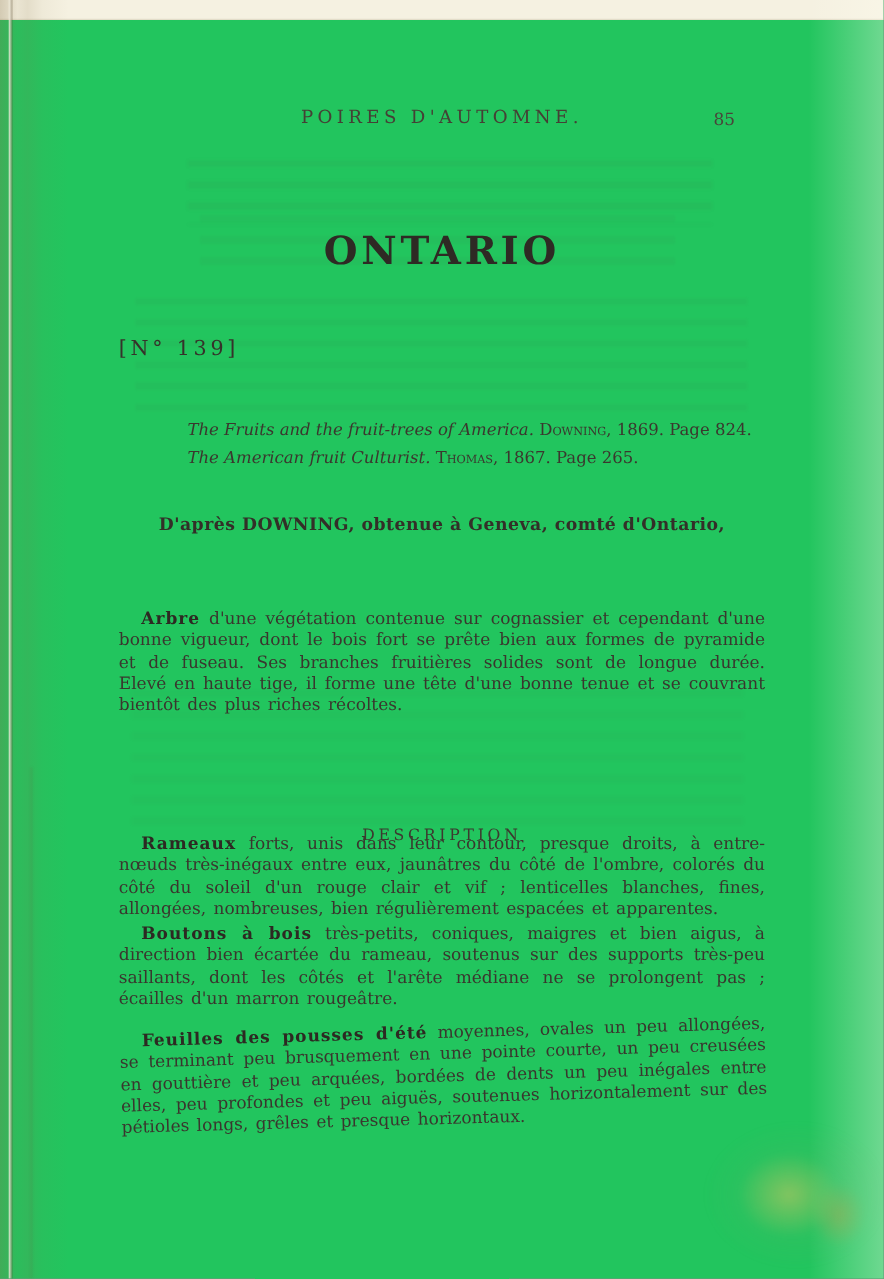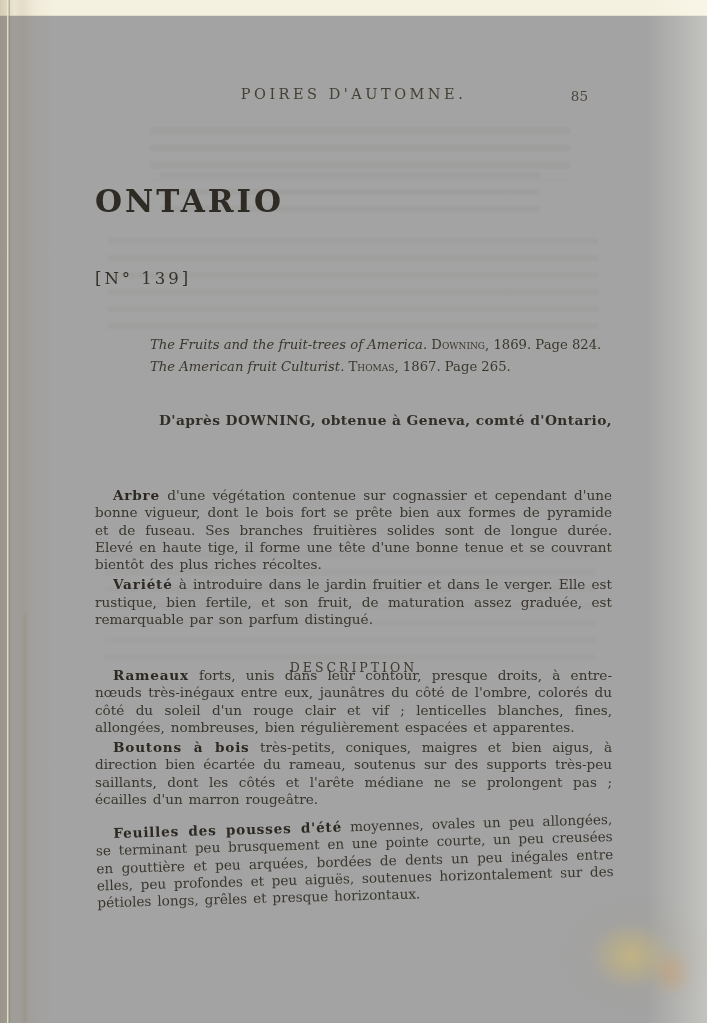--- a/index.html
+++ b/index.html
@@ -1,19 +1,19 @@
 <!DOCTYPE html>
 <html><head>
 <meta charset="utf-8">
 <style>
   html,body{margin:0;padding:0;background:#888;}
   .page{
     position:relative;
     width:707px;height:1023px;
-    background:#a3a3a3;
+    background:#22c55e;
     overflow:hidden;
     font-family:"DejaVu Serif", serif;
     color:#3a362e;
   }
   
   .top-edge{
     position:absolute;top:0;left:0;right:0;height:15px;
     background:#f5f1e1;
     border-bottom:1px solid rgba(150,135,95,0.18);
   }
@@ -68,32 +68,32 @@
 
   .header-row{top:86px;height:22px;}
   .running-title{
     text-align:center;font-size:14.5px;letter-spacing:3.5px;
     color:#45403506; color:#454035;
   }
   .page-number{
     position:absolute;right:24px;top:2px;font-size:13.5px;color:#4a443a;
   }
   .variety-title{
-    top:183px;
+    top:183px;text-align:center;
     font-size:31px;font-weight:700;letter-spacing:3px;color:#2e2a24;
   }
   .variety-number{
     top:269px;text-align:left;
     font-size:16.5px;letter-spacing:3px;color:#36322a;
   }
   .refs{top:334px;left:18px;width:499px;font-size:13.2px;line-height:21.5px;color:#3b372e;margin-left:37px;}
   .ref-work{font-style:italic;}
   .ref-author{font-variant:small-caps;font-style:normal;}
   .origin{
-    top:410px;text-align:right;font-weight:700;
+    top:410px;text-align:center;font-weight:700;
     font-size:13.8px;line-height:21px;letter-spacing:0.4px;color:#332f28;
   }
   .paras{font-size:13.6px;line-height:17.3px;text-align:justify;word-spacing:1.6px;color:#3a362e;}
   .paras p{margin:0;text-indent:18px;}
   .paras p + p{margin-top:3px;}
   .lead{font-weight:700;letter-spacing:0.8px;color:#2d2922;}
   .intro{top:487px;}
   .section-heading{
     top:660px;text-align:center;
     font-size:12.5px;letter-spacing:3px;color:#3d392f;
@@ -141,21 +141,20 @@
         <span class="ref-author">Thomas,</span><span> 1867. Page 265.</span>
       </div>
     </div>
 
     <div class="block origin">
       <div>D'après DOWNING, obtenue à Geneva, comté d'Ontario,</div>
     </div>
 
     <div class="block paras intro">
       <p><span class="lead">Arbre</span><span> d'une végétation contenue sur cognassier et cependant d'une bonne vigueur, dont le bois fort se prête bien aux formes de pyramide et de fuseau. Ses branches fruitières solides sont de longue durée. Elevé en haute tige, il forme une tête d'une bonne tenue et se couvrant bientôt des plus riches récoltes.</span></p>
-      <p><span class="lead">Variété</span><span> à introduire dans le jardin fruitier et dans le verger. Elle est rustique, bien fertile, et son fruit, de maturation assez graduée, est remarquable par son parfum distingué.</span></p>
     </div>
 
     <div class="block section-heading">DESCRIPTION</div>
 
     <div class="block paras desc">
       <p><span class="lead">Rameaux</span><span> forts, unis dans leur contour, presque droits, à entre-nœuds très-inégaux entre eux, jaunâtres du côté de l'ombre, colorés du côté du soleil d'un rouge clair et vif ; lenticelles blanches, fines, allongées, nombreuses, bien régulièrement espacées et apparentes.</span></p>
       <p><span class="lead">Boutons à bois</span><span> très-petits, coniques, maigres et bien aigus, à direction bien écartée du rameau, soutenus sur des supports très-peu saillants, dont les côtés et l'arête médiane ne se prolongent pas ; écailles d'un marron rougeâtre.</span></p>
       <p>
           <span class="warp2"><span class="lead">Feuilles des pousses d'été</span><span> moyennes, ovales un peu allongées, se terminant peu brusquement en une pointe courte, un peu creusées en gouttière et peu arquées, bordées de dents un peu inégales entre elles, peu profondes et peu aiguës, soutenues horizontalement sur des pétioles longs, grêles et presque horizontaux.</span></span>
         </p>

